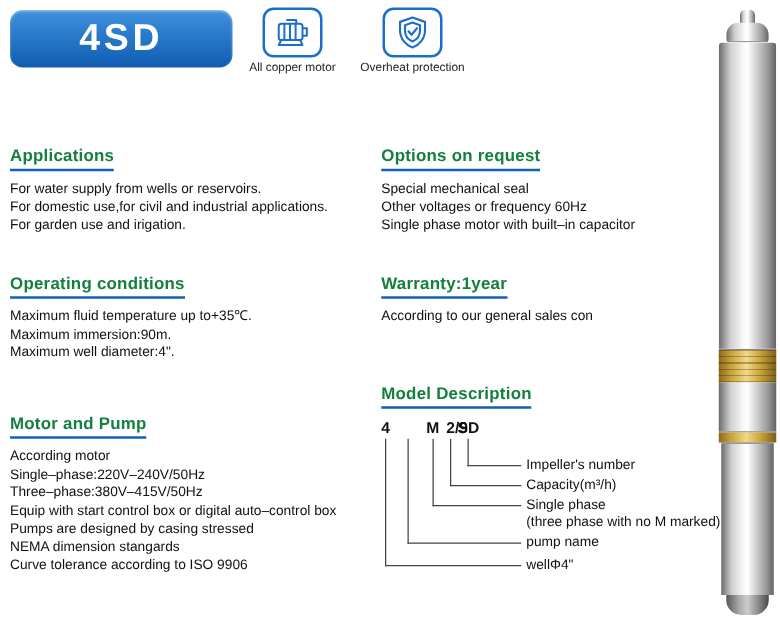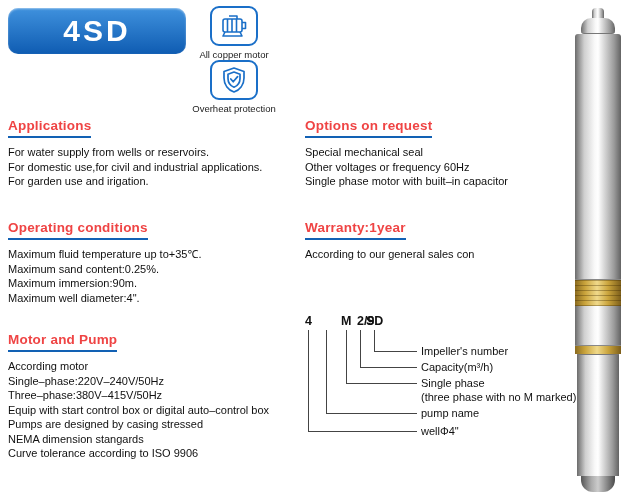--- a/index.html
+++ b/index.html
@@ -6,28 +6,28 @@
   html,body { background:#fff; font-family:"Liberation Sans", sans-serif; }
   .page { position:relative; width:624px; height:500px; background:#fff; overflow:hidden; }
 
   
   .badge { position:absolute; left:8px; top:8px; width:178px; height:46px; border-radius:10px;
            background:linear-gradient(180deg,#3f91dd,#0f5cb2); display:flex; align-items:center; justify-content:center;
            box-shadow:inset 0 1px 2px rgba(255,255,255,.5); }
   .badge span { color:#fff; font-size:30px; font-weight:bold; letter-spacing:3px; }
 
   
-  .features { position:absolute; left:190px; top:6px; display:flex; align-items:flex-start;flex-direction:column; }
+  .features { position:absolute; left:190px; top:6px; display:flex; align-items:flex-start; }
   .feature { display:flex; flex-direction:column; align-items:center; margin-right:8px; min-width:88px; }
   .icon-box { width:48px; height:40px; border:2px solid #1a6fc8; border-radius:9px; display:flex; align-items:center; justify-content:center; background:#fff; }
   .feature-label { font-size:9.5px; color:#222; margin-top:3px; white-space:nowrap; }
 
   
   .section { position:absolute; }
-  .sec-title { display:inline-block; color:#ef4444; font-size:13.5px; font-weight:bold;
+  .sec-title { display:inline-block; color:#15803d; font-size:13.5px; font-weight:bold;
                border-bottom:2px solid #1261b4; padding-bottom:3px; letter-spacing:.2px; }
   .sec-body { margin-top:7px; font-size:11px; color:#101010; line-height:14.5px; }
   .sec-body div { white-space:nowrap; }
 
   .sec-applications { left:8px;  top:116px; width:300px; }
   .sec-operating    { left:8px;  top:218px; width:300px; }
   .sec-motor        { left:8px;  top:330px; width:300px; }
   .sec-options      { left:305px; top:116px; width:235px; }
   .sec-warranty     { left:305px; top:218px; width:235px; }
   .sec-model        { left:305px; top:306px; width:315px; }
@@ -102,21 +102,20 @@
       <div>For water supply from wells or reservoirs.</div>
       <div>For domestic use,for civil and industrial applications.</div>
       <div>For garden use and irigation.</div>
     </div>
   </div>
 
   <div class="section sec-operating">
     <div class="sec-title">Operating conditions</div>
     <div class="sec-body">
       <div>Maximum fluid temperature up to+35℃.</div>
-      <div>Maximum sand content:0.25%.</div>
       <div>Maximum immersion:90m.</div>
       <div>Maximum well diameter:4".</div>
     </div>
   </div>
 
   <div class="section sec-motor">
     <div class="sec-title">Motor and Pump</div>
     <div class="sec-body">
       <div>According motor</div>
       <div>Single–phase:220V–240V/50Hz</div>
@@ -138,20 +137,21 @@
   </div>
 
   <div class="section sec-warranty">
     <div class="sec-title">Warranty:1year</div>
     <div class="sec-body">
       <div>According to our general sales con</div>
     </div>
   </div>
 
   <div class="section sec-model">
+    <div class="sec-title">Model Description</div>
     <div class="diagram">
       <span class="code-part cp0">4</span>
       <span class="code-part cp1">SD</span>
       <span class="code-part cp2">M</span>
       <span class="code-part cp3">2/9</span>
       <div class="connector c1"></div>
       <div class="connector c2"></div>
       <div class="connector c3"></div>
       <div class="connector c4"></div>
       <div class="connector c5"></div>

